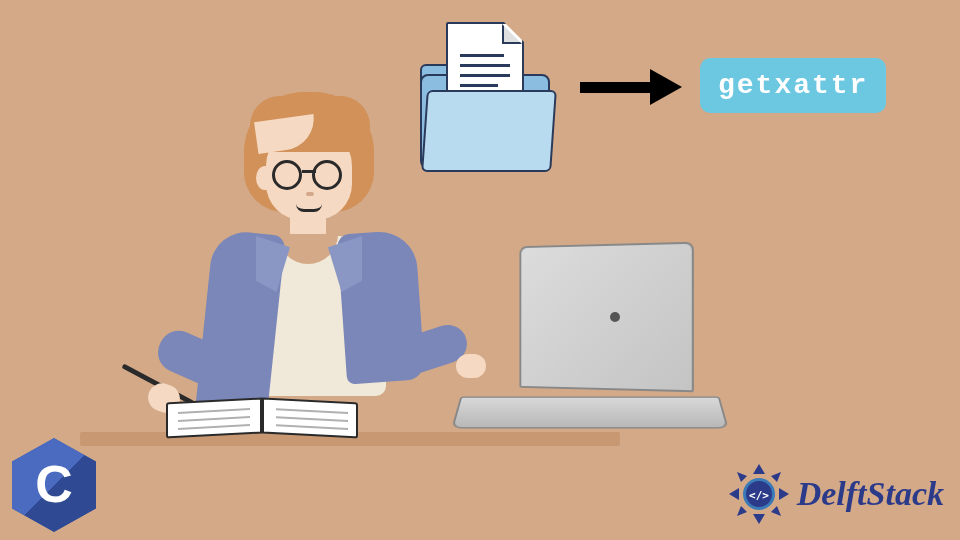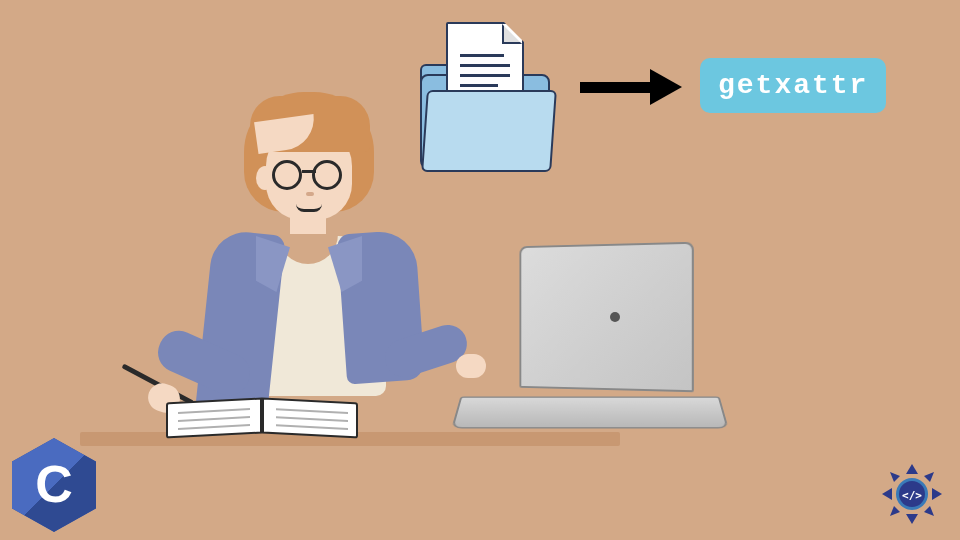--- a/index.html
+++ b/index.html
@@ -577,13 +577,14 @@
         <polygon points="10,10 20,14 14,20"></polygon>
         <polygon points="54,10 50,20 44,14"></polygon>
         <polygon points="10,54 14,44 20,50"></polygon>
         <polygon points="54,54 44,50 50,44"></polygon>
       </g>
       <circle cx="32" cy="32" r="16" fill="#3a7ab8"></circle>
       <circle cx="32" cy="32" r="13" fill="#2c3a8a"></circle>
       <text x="32" y="37" text-anchor="middle" fill="#fff" font-size="11" font-family="monospace" font-weight="bold">&lt;/&gt;</text>
     </svg>
   </div>
+  <div class="delft-text">DelftStack</div>
 </div>
 
 </body></html>

